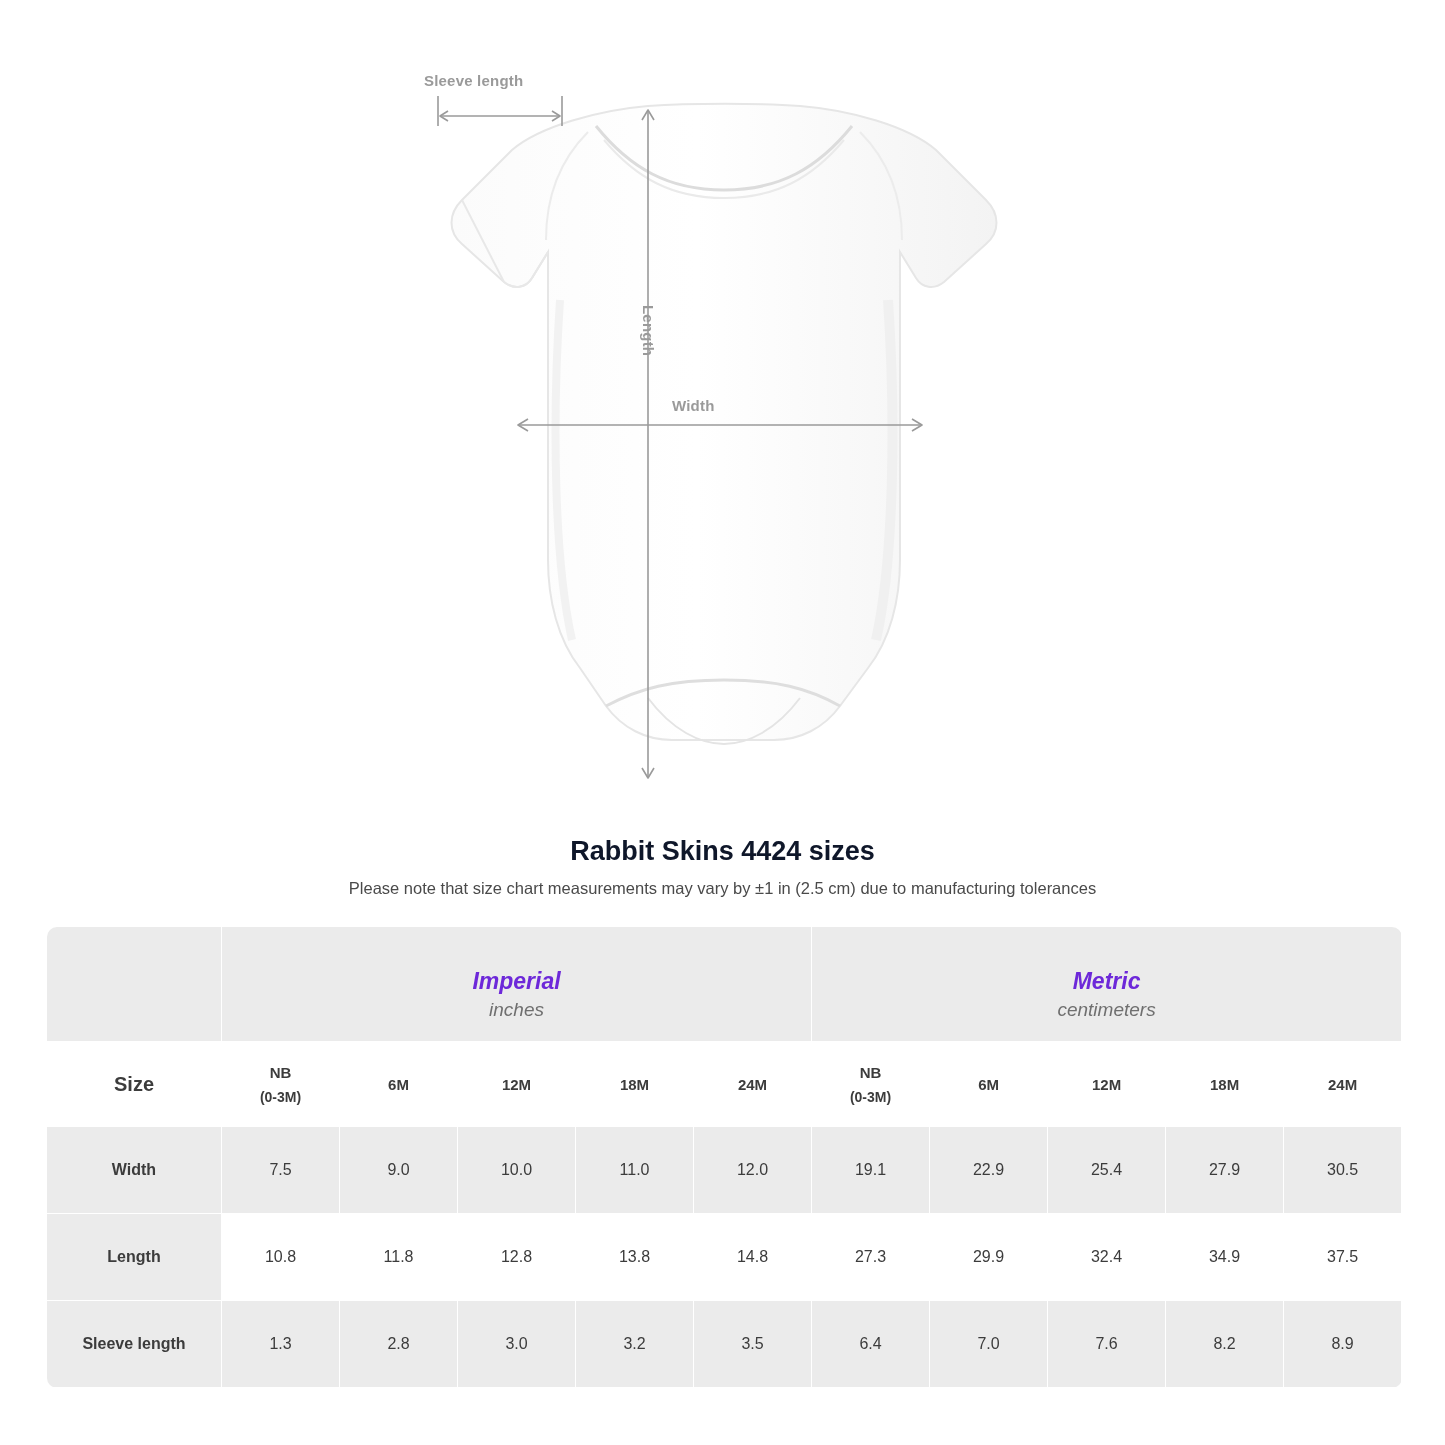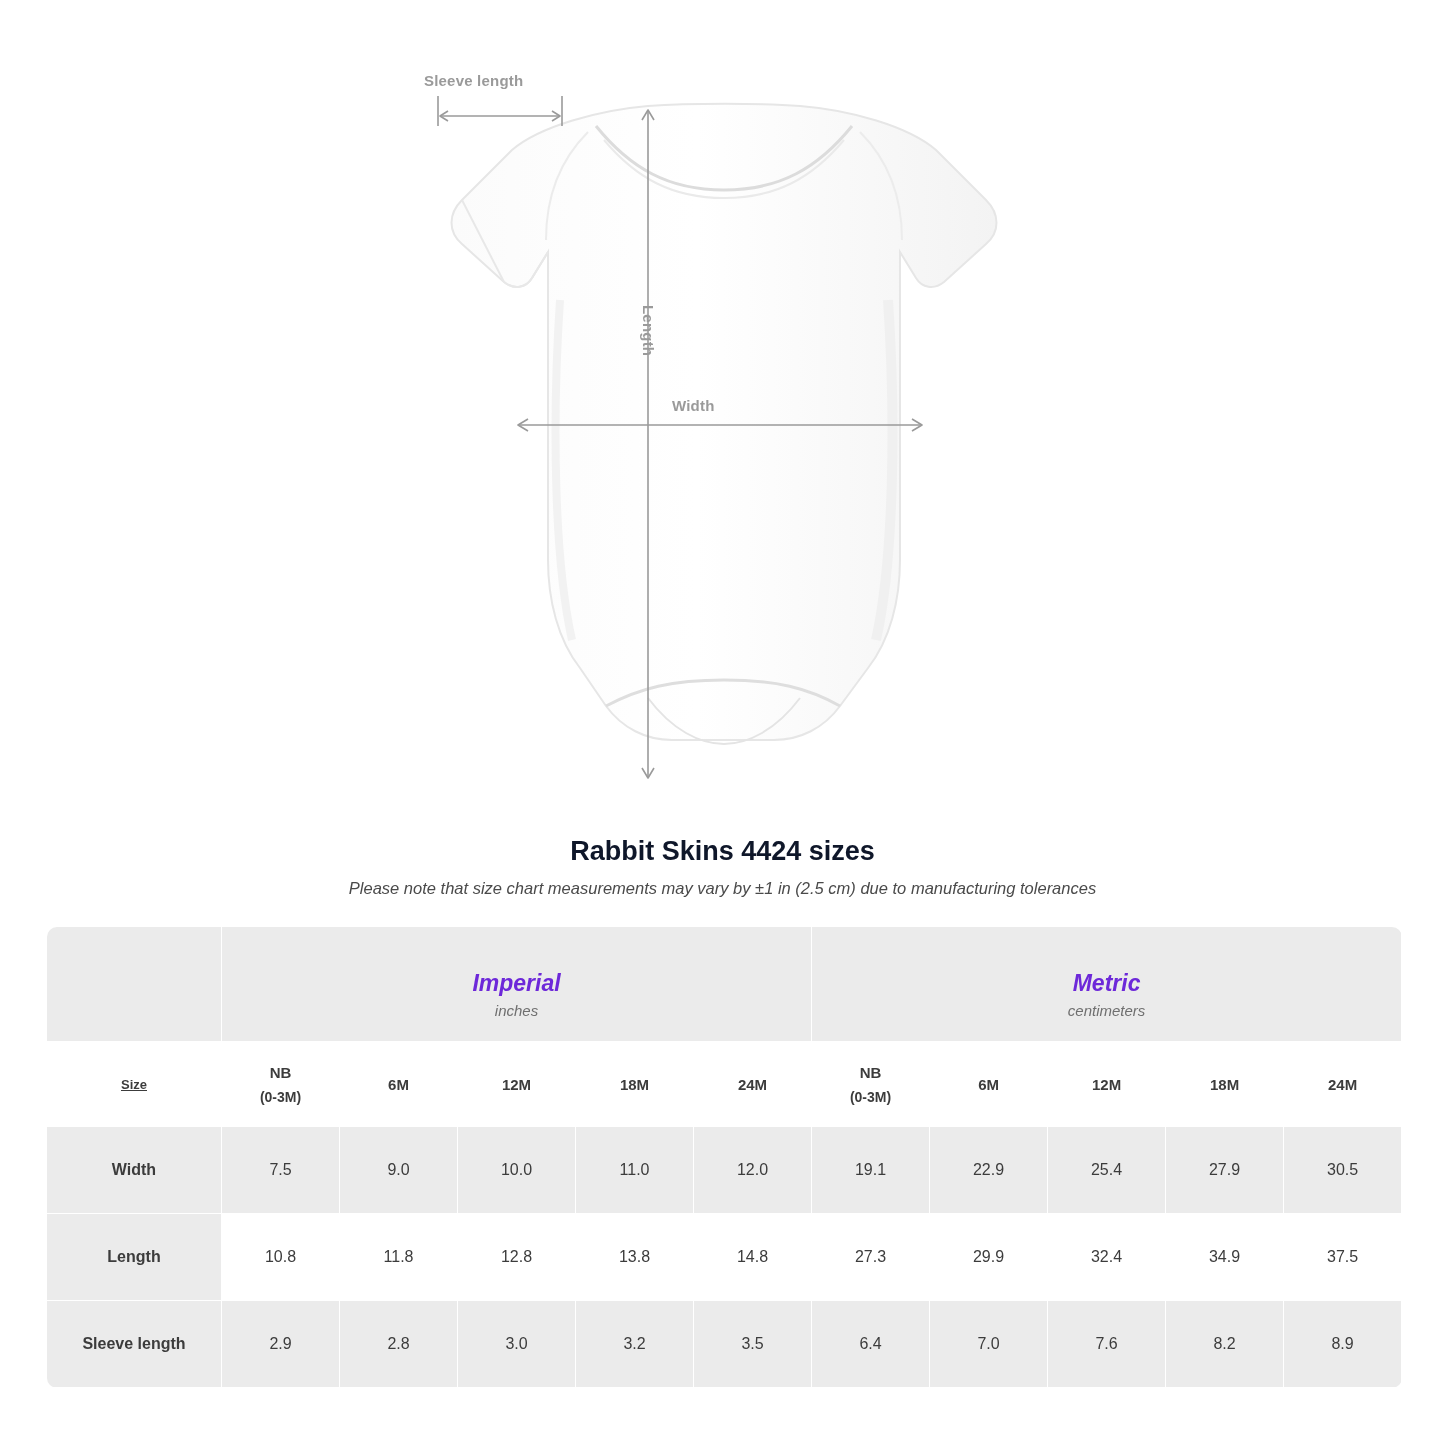--- a/index.html
+++ b/index.html
@@ -58,21 +58,20 @@
     margin-top: 6px;
   }
   .chart-title {
     font-size: 27px;
     font-weight: bold;
     color: #0f172a;
     margin: 0 0 12px 0;
   }
   .chart-note {
     font-size: 16.5px;
-    font-style: italic;
     color: #4a4a4a;
     margin: 0;
     text-align: center;
   }
 
   
   .table-wrap {
     margin: 28px 46px 0 46px;
   }
   table.size-table {
@@ -93,41 +92,40 @@
   }
   .unit-name {
     font-size: 23px;
     font-style: italic;
     font-weight: bold;
     color: #6d28d9;
     line-height: 1.25;
     margin-top: 20px;
   }
   .unit-sub {
-    font-size: 15px;
+    font-size: 19px;
     font-style: italic;
     color: #6f6f6f;
     margin-top: 4px;
   }
   .corner-cell {
     background: #ebebeb;
     border: none;
   }
 
   
   tr.head-row td {
     background: #ffffff;
     height: 82px;
     font-size: 15px;
     font-weight: bold;
     color: #3c3c3c;
   }
   tr.head-row td.row-label {
-    font-size: 13px;
-    text-decoration: underline;
+    font-size: 20px;
   }
   .sub-small {
     display: block;
     font-size: 14px;
     font-weight: bold;
     margin-top: 8px;
   }
 
   tr.data-row td {
     height: 84px;
@@ -304,21 +302,21 @@
           <td>14.8</td>
           <td>27.3</td>
           <td>29.9</td>
           <td>32.4</td>
           <td>34.9</td>
           <td>37.5</td>
         </tr>
 
         <tr class="data-row shade">
           <td class="row-label">Sleeve length</td>
-          <td>2.9</td>
+          <td>1.3</td>
           <td>2.8</td>
           <td>3.0</td>
           <td>3.2</td>
           <td>3.5</td>
           <td>6.4</td>
           <td>7.0</td>
           <td>7.6</td>
           <td>8.2</td>
           <td>8.9</td>
         </tr>

